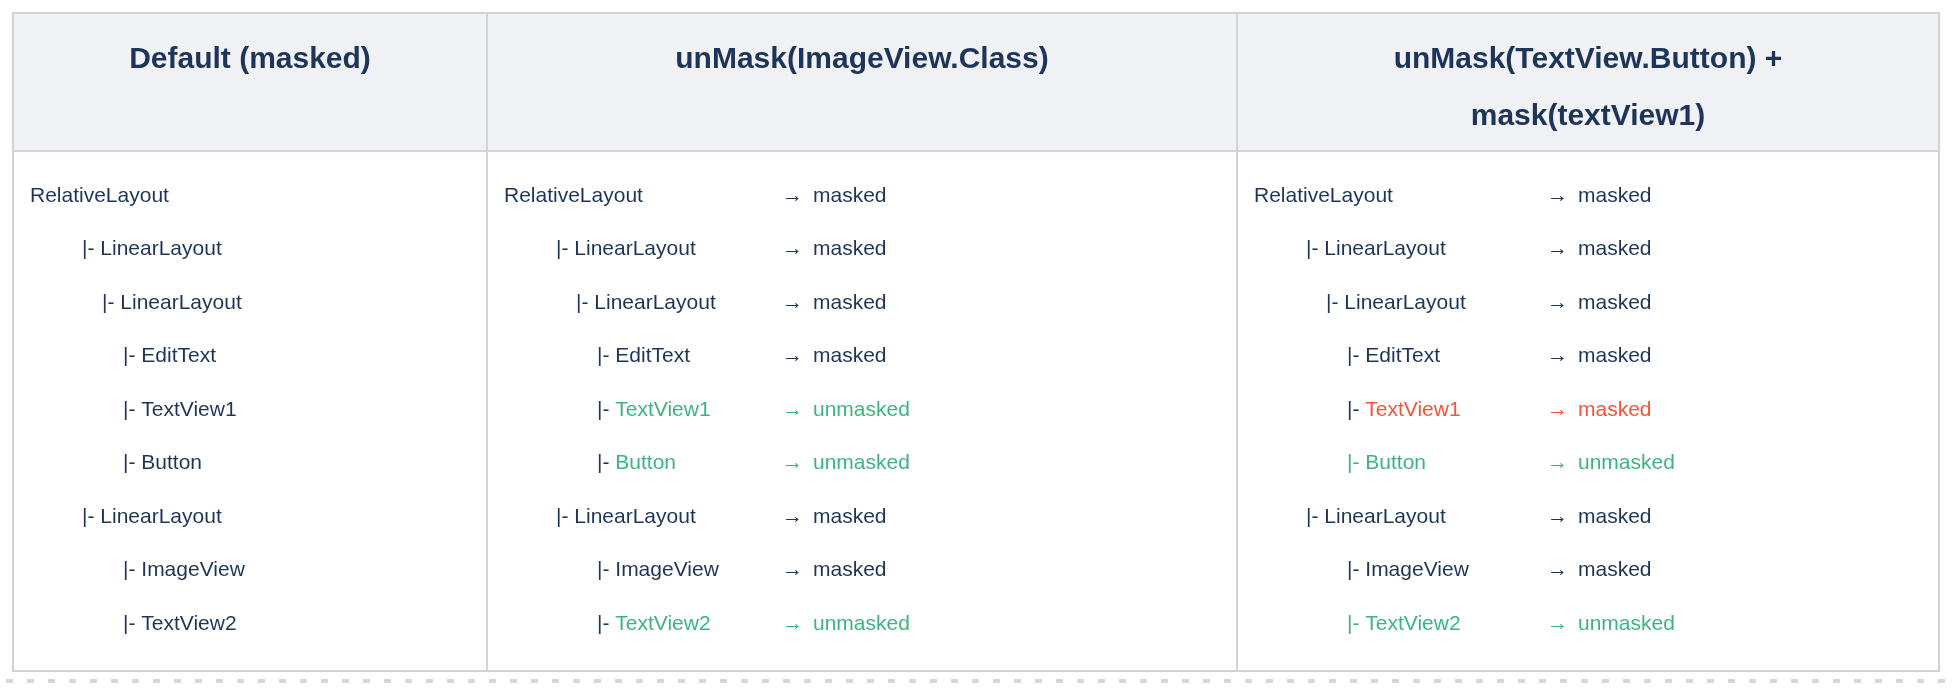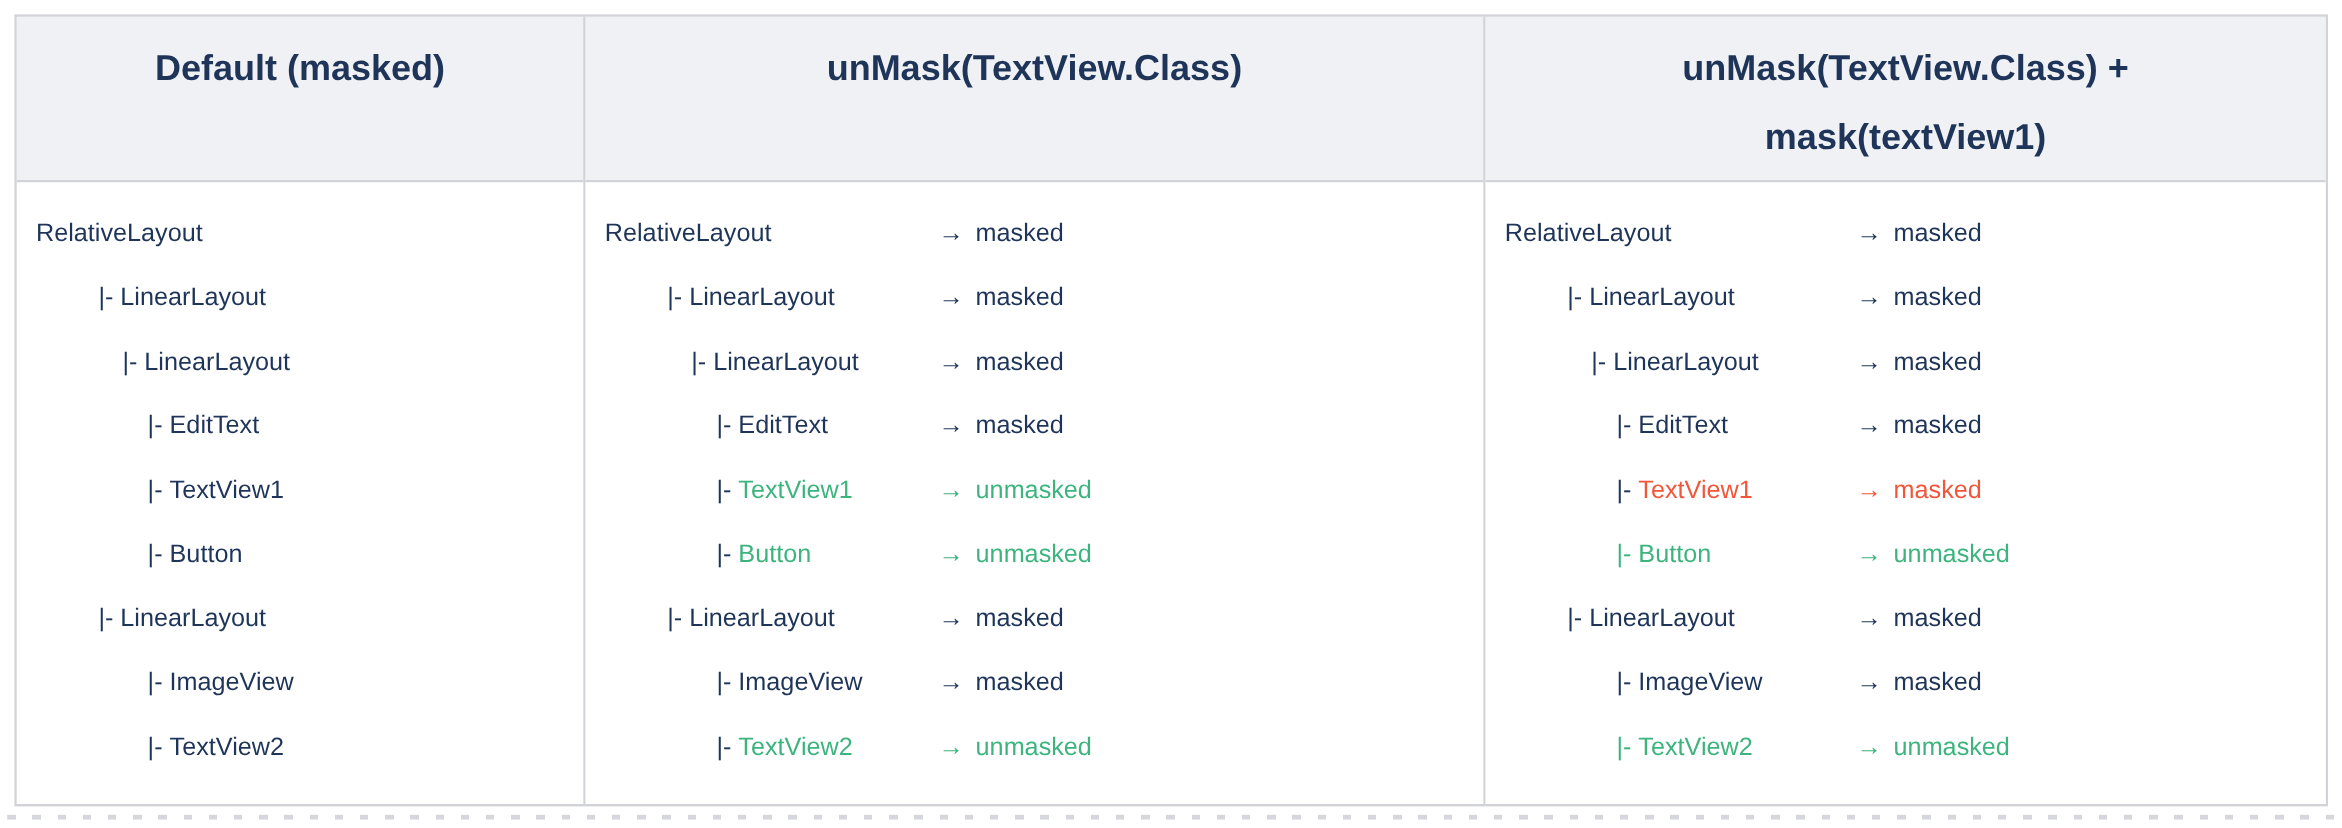--- a/index.html
+++ b/index.html
@@ -86,38 +86,38 @@
           <div class="row"><span class="tree indent-3"><span style="color: rgb(30, 52, 88);">|- </span><span style="color: rgb(30, 52, 88);">TextView1</span></span></div>
           <div class="row"><span class="tree indent-3"><span style="color: rgb(30, 52, 88);">|- </span><span style="color: rgb(30, 52, 88);">Button</span></span></div>
           <div class="row"><span class="tree indent-1"><span style="color: rgb(30, 52, 88);">|- </span><span style="color: rgb(30, 52, 88);">LinearLayout</span></span></div>
           <div class="row"><span class="tree indent-3"><span style="color: rgb(30, 52, 88);">|- </span><span style="color: rgb(30, 52, 88);">ImageView</span></span></div>
           <div class="row"><span class="tree indent-3"><span style="color: rgb(30, 52, 88);">|- </span><span style="color: rgb(30, 52, 88);">TextView2</span></span></div>
         </div>
     </div>
 
     <div class="col">
       <div class="col-header">
-        <span class="header-text">unMask(TextView.Class)</span>
+        <span class="header-text">unMask(ImageView.Class)</span>
       </div>
       <div class="col-body">
           <div class="row"><span class="tree indent-0"><span style="color: rgb(30, 52, 88);">RelativeLayout</span></span><span class="status" style="color: rgb(30, 52, 88);"><span class="arrow">→</span><span>masked</span></span></div>
           <div class="row"><span class="tree indent-1"><span style="color: rgb(30, 52, 88);">|- </span><span style="color: rgb(30, 52, 88);">LinearLayout</span></span><span class="status" style="color: rgb(30, 52, 88);"><span class="arrow">→</span><span>masked</span></span></div>
           <div class="row"><span class="tree indent-2"><span style="color: rgb(30, 52, 88);">|- </span><span style="color: rgb(30, 52, 88);">LinearLayout</span></span><span class="status" style="color: rgb(30, 52, 88);"><span class="arrow">→</span><span>masked</span></span></div>
           <div class="row"><span class="tree indent-3"><span style="color: rgb(30, 52, 88);">|- </span><span style="color: rgb(30, 52, 88);">EditText</span></span><span class="status" style="color: rgb(30, 52, 88);"><span class="arrow">→</span><span>masked</span></span></div>
           <div class="row"><span class="tree indent-3"><span style="color: rgb(30, 52, 88);">|- </span><span style="color: rgb(61, 180, 126);">TextView1</span></span><span class="status" style="color: rgb(61, 180, 126);"><span class="arrow">→</span><span>unmasked</span></span></div>
           <div class="row"><span class="tree indent-3"><span style="color: rgb(30, 52, 88);">|- </span><span style="color: rgb(61, 180, 126);">Button</span></span><span class="status" style="color: rgb(61, 180, 126);"><span class="arrow">→</span><span>unmasked</span></span></div>
           <div class="row"><span class="tree indent-1"><span style="color: rgb(30, 52, 88);">|- </span><span style="color: rgb(30, 52, 88);">LinearLayout</span></span><span class="status" style="color: rgb(30, 52, 88);"><span class="arrow">→</span><span>masked</span></span></div>
           <div class="row"><span class="tree indent-3"><span style="color: rgb(30, 52, 88);">|- </span><span style="color: rgb(30, 52, 88);">ImageView</span></span><span class="status" style="color: rgb(30, 52, 88);"><span class="arrow">→</span><span>masked</span></span></div>
           <div class="row"><span class="tree indent-3"><span style="color: rgb(30, 52, 88);">|- </span><span style="color: rgb(61, 180, 126);">TextView2</span></span><span class="status" style="color: rgb(61, 180, 126);"><span class="arrow">→</span><span>unmasked</span></span></div>
         </div>
     </div>
 
     <div class="col">
       <div class="col-header">
-        <span class="header-text">unMask(TextView.Class) + mask(textView1)</span>
+        <span class="header-text">unMask(TextView.Button) + mask(textView1)</span>
       </div>
       <div class="col-body">
           <div class="row"><span class="tree indent-0"><span style="color: rgb(30, 52, 88);">RelativeLayout</span></span><span class="status" style="color: rgb(30, 52, 88);"><span class="arrow">→</span><span>masked</span></span></div>
           <div class="row"><span class="tree indent-1"><span style="color: rgb(30, 52, 88);">|- </span><span style="color: rgb(30, 52, 88);">LinearLayout</span></span><span class="status" style="color: rgb(30, 52, 88);"><span class="arrow">→</span><span>masked</span></span></div>
           <div class="row"><span class="tree indent-2"><span style="color: rgb(30, 52, 88);">|- </span><span style="color: rgb(30, 52, 88);">LinearLayout</span></span><span class="status" style="color: rgb(30, 52, 88);"><span class="arrow">→</span><span>masked</span></span></div>
           <div class="row"><span class="tree indent-3"><span style="color: rgb(30, 52, 88);">|- </span><span style="color: rgb(30, 52, 88);">EditText</span></span><span class="status" style="color: rgb(30, 52, 88);"><span class="arrow">→</span><span>masked</span></span></div>
           <div class="row"><span class="tree indent-3"><span style="color: rgb(30, 52, 88);">|- </span><span style="color: rgb(241, 86, 58);">TextView1</span></span><span class="status" style="color: rgb(241, 86, 58);"><span class="arrow">→</span><span>masked</span></span></div>
           <div class="row"><span class="tree indent-3"><span style="color: rgb(61, 180, 126);">|- </span><span style="color: rgb(61, 180, 126);">Button</span></span><span class="status" style="color: rgb(61, 180, 126);"><span class="arrow">→</span><span>unmasked</span></span></div>
           <div class="row"><span class="tree indent-1"><span style="color: rgb(30, 52, 88);">|- </span><span style="color: rgb(30, 52, 88);">LinearLayout</span></span><span class="status" style="color: rgb(30, 52, 88);"><span class="arrow">→</span><span>masked</span></span></div>
           <div class="row"><span class="tree indent-3"><span style="color: rgb(30, 52, 88);">|- </span><span style="color: rgb(30, 52, 88);">ImageView</span></span><span class="status" style="color: rgb(30, 52, 88);"><span class="arrow">→</span><span>masked</span></span></div>

